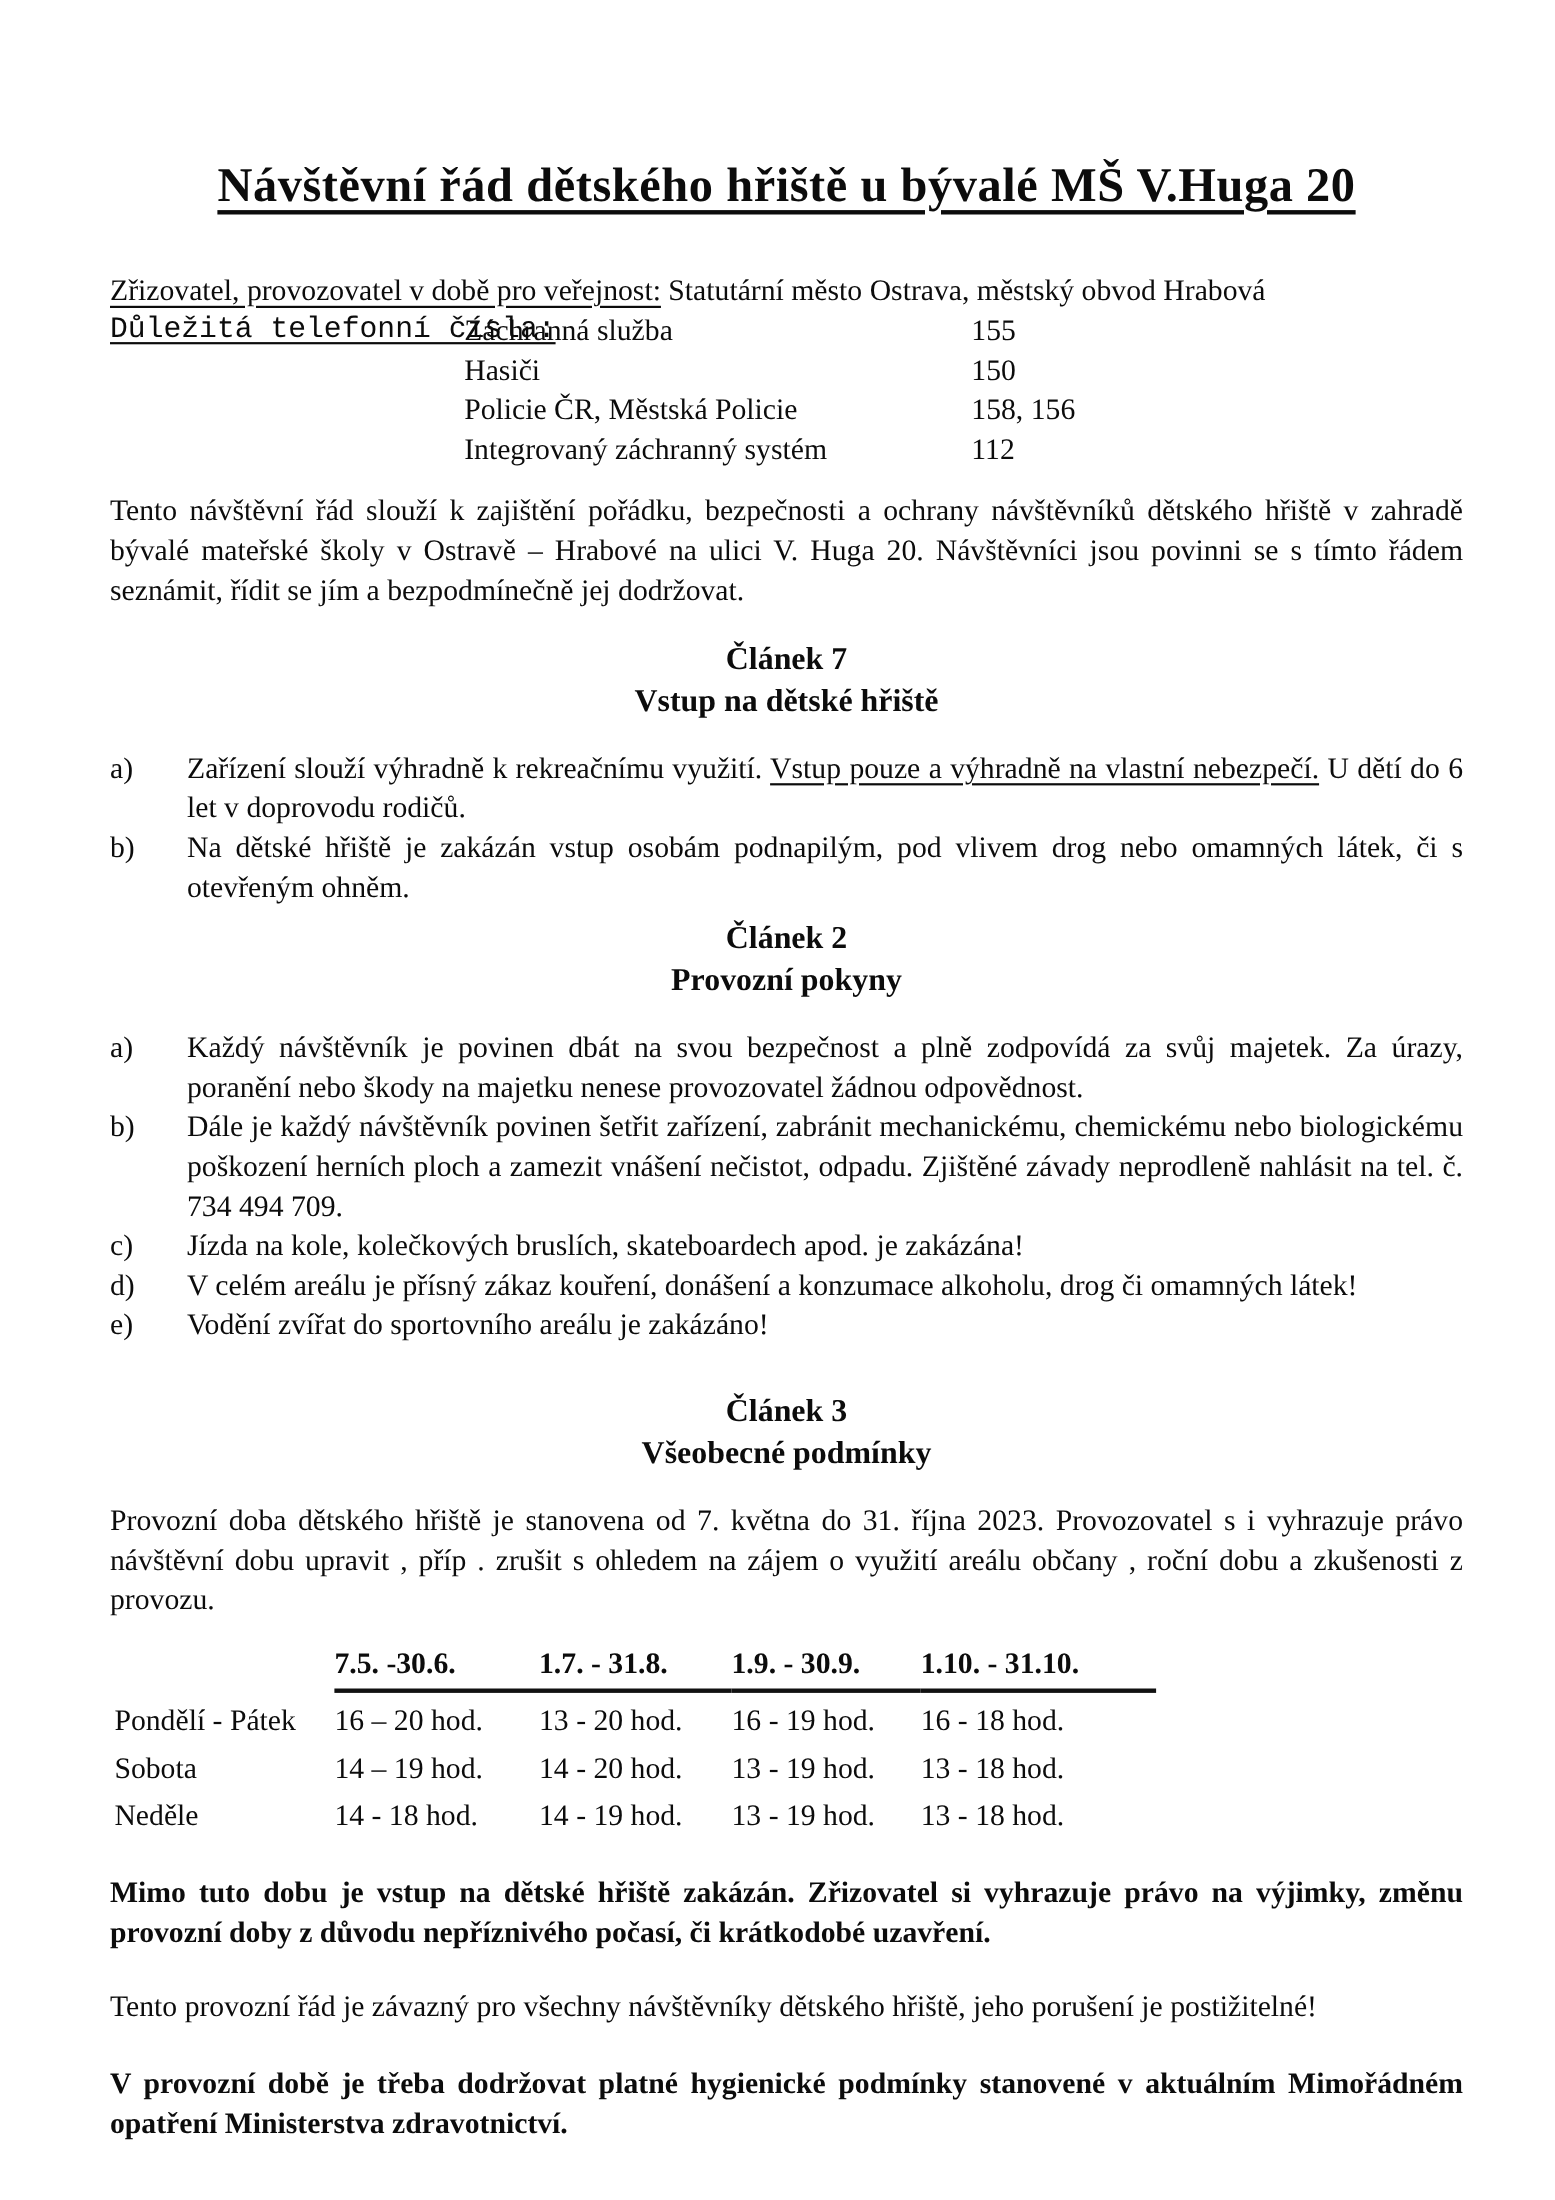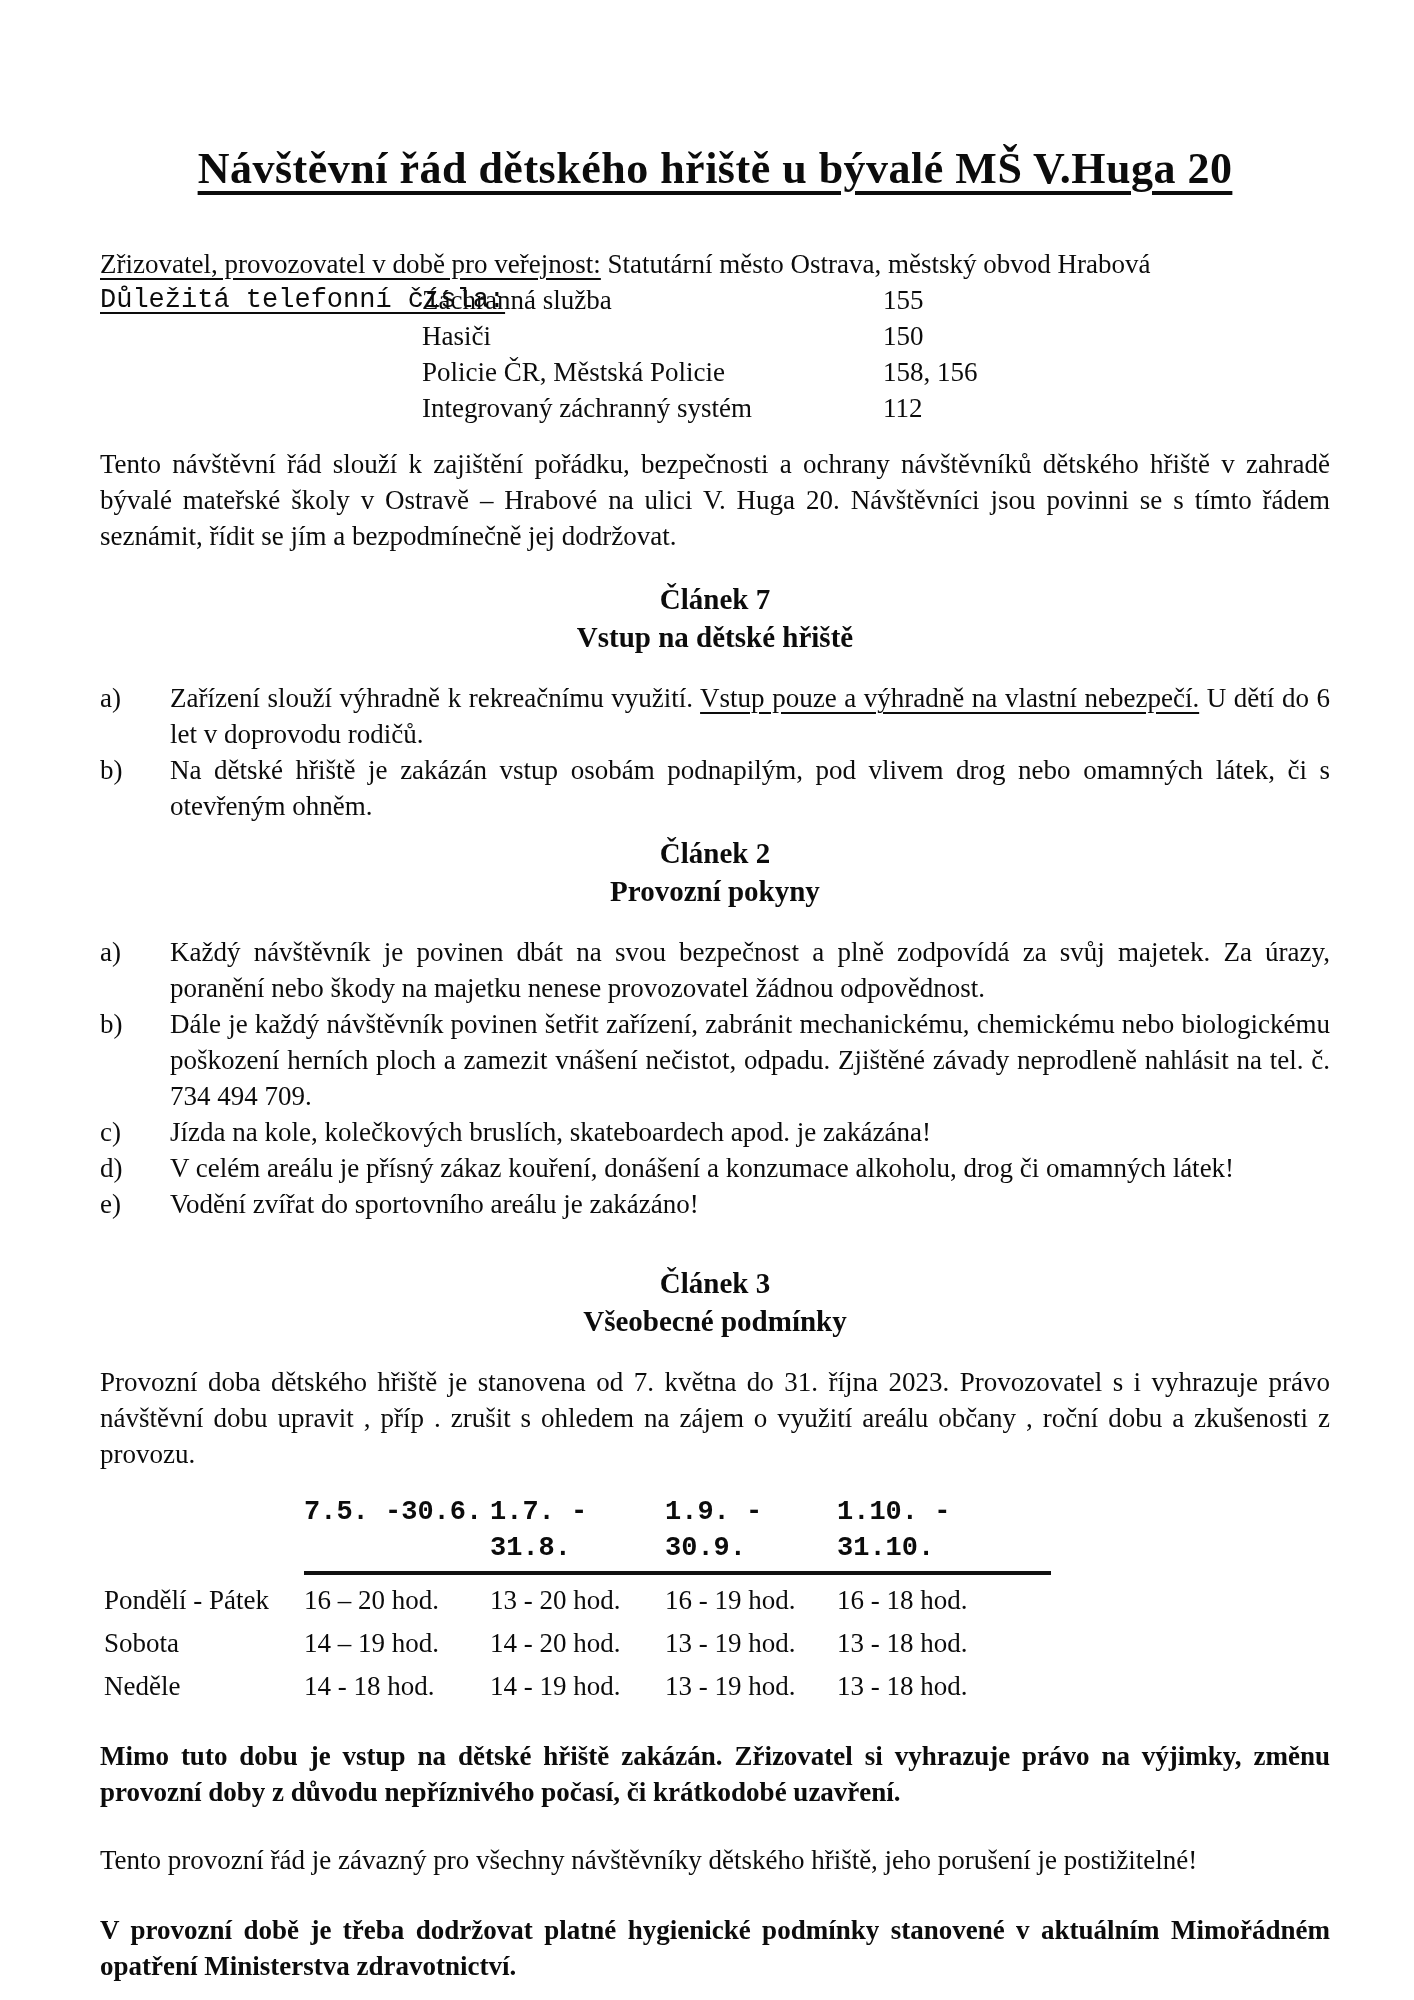--- a/index.html
+++ b/index.html
@@ -51,21 +51,20 @@
   .item{display:flex;}
   .item-label{width:70px;flex:none;}
   .item-text{flex:1;}
 
   .schedule{margin:22px 0 0 4px;}
   .sch-grid{display:grid;grid-template-columns:200px 186px 175px 172px 214px;}
   .sch-h{
     font-weight:bold;
     border-bottom:4px solid #111;
     padding-bottom:5px;
-    font-family:Liberation Mono, monospace;
   }
   .sch-h0{border-bottom:none;}
   .sch-label,.sch-cell{padding-top:7px;}
 
   .closing-restriction{font-weight:bold;margin:34px 0 0 0;}
   .closing-binding{margin:32px 0 0 0;}
   .closing-hygiene{font-weight:bold;margin:34px 0 0 0;}
 </style>
 </head>
 <body>

